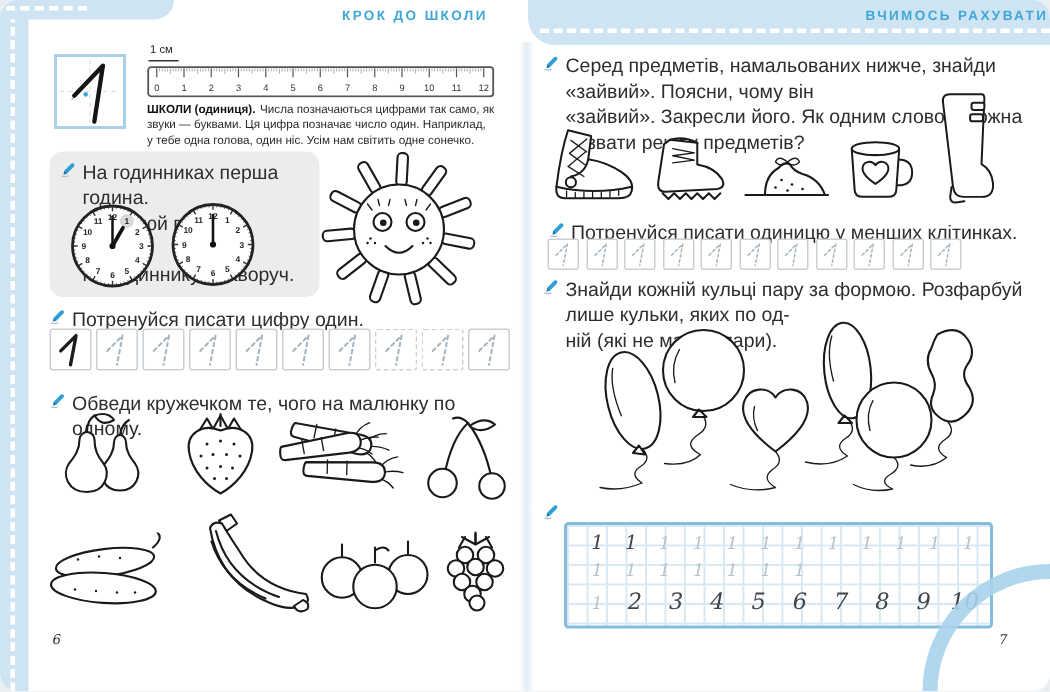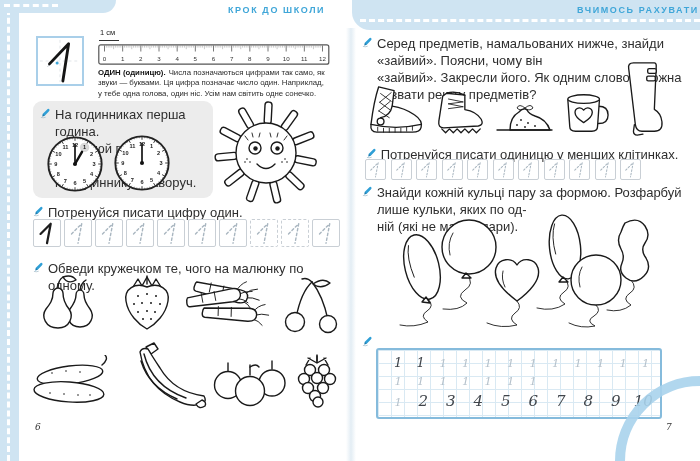--- a/index.html
+++ b/index.html
@@ -1,17 +1,17 @@
 <!DOCTYPE html>
 <html><head>
 <meta charset="utf-8">
 <style>
   html,body{margin:0;padding:0;background:#e9eef2;}
   #stage{position:relative;width:700px;height:461px;background:#fff;overflow:hidden;
-         font-family:"Liberation Sans",sans-serif;box-sizing:border-box;}
+         font-family:"Liberation Sans",sans-serif;box-sizing:border-box;border-radius:12px;}
   #stage *{box-sizing:border-box;}
 
   
   .left-strip{position:absolute;left:0;top:0;width:19px;height:461px;background:#cfe4f2;}
   .left-strip-dash{position:absolute;left:7px;top:0;height:461px;border-left:3px dashed #fff;}
   .topleft-patch{position:absolute;left:0;top:0;width:116px;height:13px;background:#cfe4f2;border-radius:0 0 14px 0;}
   .patch-dash{position:absolute;left:4px;top:4px;width:54px;border-top:3px dashed #fff;}
   .top-band{position:absolute;left:352px;top:0;width:348px;height:30px;background:#cfe4f2;border-radius:0 0 0 18px;}
   .top-band-dash{position:absolute;left:360px;top:19px;width:340px;border-top:3px dashed #fff;}
   .gutter{position:absolute;left:346px;top:28px;width:10px;height:433px;
@@ -244,21 +244,21 @@
       <line x1="215.41666666666669" y1="1.5" x2="215.41666666666669" y2="5.2" stroke="#777" stroke-width="0.4"></line>
       <line x1="217.23333333333335" y1="1.5" x2="217.23333333333335" y2="3.6" stroke="#777" stroke-width="0.4"></line>
       <line x1="219.05" y1="1.5" x2="219.05" y2="3.6" stroke="#777" stroke-width="0.4"></line>
       <line x1="220.86666666666667" y1="1.5" x2="220.86666666666667" y2="3.6" stroke="#777" stroke-width="0.4"></line>
       <line x1="222.68333333333334" y1="1.5" x2="222.68333333333334" y2="3.6" stroke="#777" stroke-width="0.4"></line>
       <line x1="224.5" y1="1.5" x2="224.5" y2="7.5" stroke="#555" stroke-width="0.8"></line>
       <text x="224.5" y="16.5" font-size="6.2" text-anchor="middle" fill="#333" font-family="Liberation Sans, sans-serif">12</text>
     </svg>
 
   <div class="intro">
-    <b>ОДИН (одиницю).</b><span class="pre">Числа позначаються цифрами так само, як
+    <b>ШКОЛИ (одиниця).</b><span class="pre">Числа позначаються цифрами так само, як
 звуки — буквами. Ця цифра позначає число один. Наприклад,
 у тебе одна голова, один ніс. Усім нам світить одне сонечко.</span>
   </div>
 
   <div class="graybox">
     <div class="task">
       <svg class="pencil" viewBox="0 0 14 14">
         <path fill="#2f9fd6" d="M3.6,8.6 L8.8,3.4 q1.8,-1.8 3,-0.6 q1.2,1.2 -0.6,3 L6,11 L3,12 z"></path>
         <path fill="#135e8a" opacity="0.55" d="M3.6,8.6 L3,12 L6,11 z"></path>
         <path fill="none" stroke="#a8bfcc" stroke-width="1" d="M1.2,13.3 q3.5,0.9 6,-0.3"></path>

